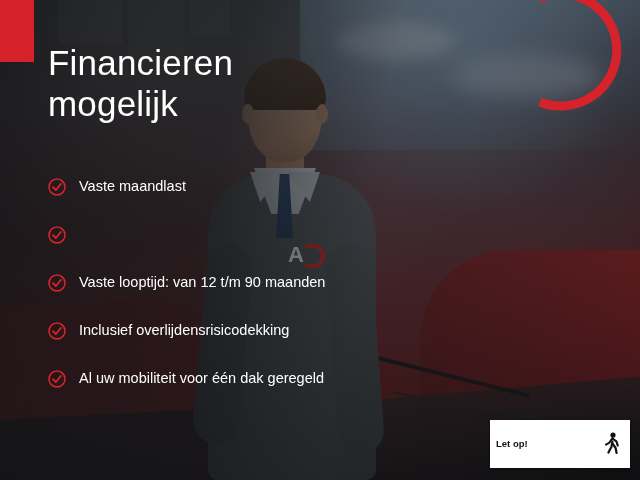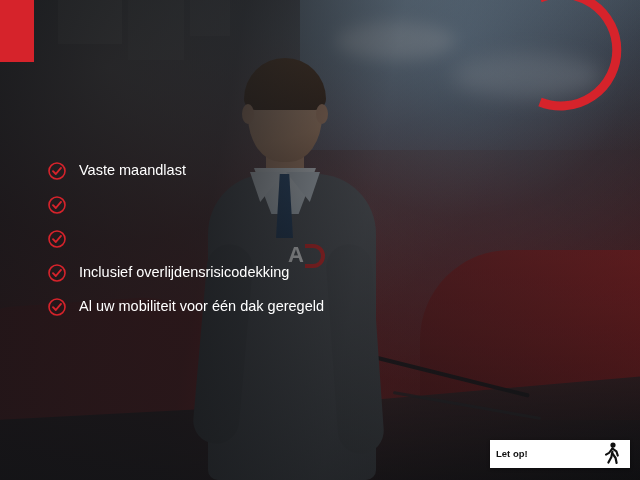--- a/index.html
+++ b/index.html
@@ -101,26 +101,26 @@
   .red-arc { position:absolute; right:8px; top:-8px; width:120px; height:120px; }
 
   
   .content { position:absolute; left:0; top:0; width:640px; height:480px; }
 
   .headline { position:absolute; left:48px; top:42px; color:#fff;
     font-size:35px; line-height:1.18; font-weight:400; letter-spacing:0.2px; }
   .headline .l2 { display:block; }
 
   .bullets { position:absolute; left:48px; top:155px; width:520px; }
-  .bullet { display:flex; align-items:center; height:32px; margin-bottom:2px; }
+  .bullet { display:flex; align-items:center; height:32px; margin-bottom:2px;margin-top:16px; }
   .check { width:18px; height:18px; flex:0 0 18px; margin-right:13px; position:relative; }
   .bullet-text { color:#fff; font-size:14.5px; line-height:1.1; font-weight:400; white-space:nowrap; }
 
   
-  .warning { position:absolute; right:10px; bottom:12px; width:140px; height:28px;
+  .warning { position:absolute; right:10px; bottom:12px; width:140px; height:48px;
     background:#fff; display:flex; align-items:center; padding:0 6px;
     box-shadow:0 1px 3px rgba(0,0,0,0.4); }
   .warn-text { flex:1; font-size:9.5px; line-height:1.25; font-weight:700; color:#111; }
   .warn-icon { width:24px; height:26px; flex:0 0 24px; }
 </style>
 </head>
 <body>
 
 <div id="stage">
 
@@ -163,20 +163,24 @@
   <div class="red-square"></div>
   <div class="red-arc">
     <svg width="120" height="120" viewBox="0 0 120 120" aria-hidden="true">
       <path d="M28 6 A 56 56 0 1 1 28 110" fill="none" stroke="#d6232b" stroke-width="9" stroke-linecap="butt"></path>
       <rect x="20" y="48" width="38" height="26" fill="none"></rect>
     </svg>
   </div>
 
   <div class="content">
 
+    <div class="headline">
+      <span>Financieren</span>
+      <span class="l2">mogelijk</span>
+    </div>
 
     <div class="bullets">
 
       <div class="bullet">
         <span class="check">
           <svg width="18" height="18" viewBox="0 0 18 18">
               <circle cx="9" cy="9" r="8" fill="none" stroke="#d6232b" stroke-width="1.6"></circle>
               <path d="M5 9.2 L7.8 12 L13 5.9" fill="none" stroke="#d6232b" stroke-width="1.9" stroke-linecap="round" stroke-linejoin="round"></path>
             </svg>
         </span>
@@ -194,20 +198,21 @@
       </div>
 
 
       <div class="bullet">
         <span class="check">
           <svg width="18" height="18" viewBox="0 0 18 18">
               <circle cx="9" cy="9" r="8" fill="none" stroke="#d6232b" stroke-width="1.6"></circle>
               <path d="M5 9.2 L7.8 12 L13 5.9" fill="none" stroke="#d6232b" stroke-width="1.9" stroke-linecap="round" stroke-linejoin="round"></path>
             </svg>
         </span>
+        <span class="bullet-text">Vaste looptijd: van 12 t/m 90 maanden</span>
       </div>
 
 
       <div class="bullet">
         <span class="check">
           <svg width="18" height="18" viewBox="0 0 18 18">
               <circle cx="9" cy="9" r="8" fill="none" stroke="#d6232b" stroke-width="1.6"></circle>
               <path d="M5 9.2 L7.8 12 L13 5.9" fill="none" stroke="#d6232b" stroke-width="1.9" stroke-linecap="round" stroke-linejoin="round"></path>
             </svg>
         </span>

